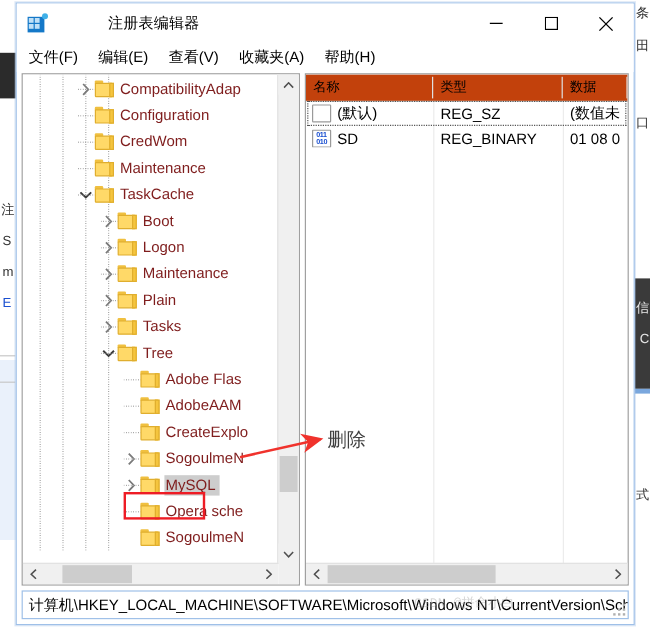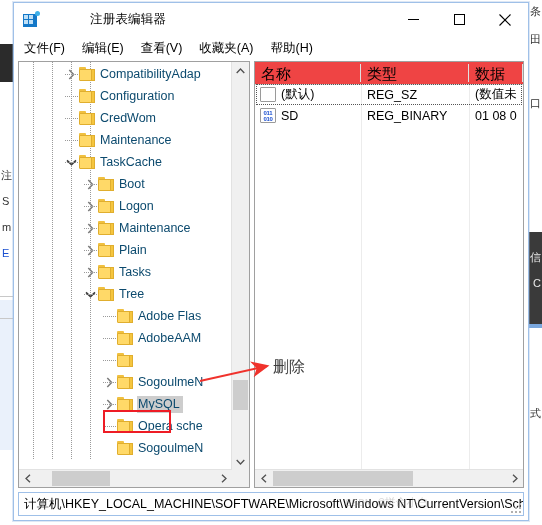--- a/index.html
+++ b/index.html
@@ -68,21 +68,21 @@
   #list-pane{flex:1;}
 
   
   #tree-scroll{
     position:absolute;left:0;top:0;right:17px;bottom:17px;overflow:hidden;
     background:#fff;
   }
   #tree-inner{position:relative;padding-top:1px;}
   .trow{
     position:relative;height:22px;display:flex;align-items:center;white-space:nowrap;
-    font-size:12.5px;color:#0c4a6e;
+    font-size:12.5px;color:#7f1d1d;
   }
   .trow.sel .tlabel{background:#cdcdcd;}
   .chev{
     width:16px;height:22px;flex:none;display:flex;align-items:center;justify-content:center;
   }
   .chev svg{display:block;}
   .folder{
     width:16px;height:14px;flex:none;position:relative;margin-right:4px;
   }
   .folder .tab{position:absolute;left:0;top:0;width:7px;height:3px;background:#f0c040;border-radius:1px 1px 0 0;}
@@ -105,22 +105,22 @@
   .vsb .arrow.up{top:0;} .vsb .arrow.dn{bottom:0;}
   .vsb .thumb{position:absolute;left:1px;width:15px;background:#cdcdcd;}
   .hsb{position:absolute;left:0;right:17px;bottom:0;height:17px;background:#f0f0f0;border-top:1px solid #e2e2e2;}
   .hsb .arrow{position:absolute;top:0;width:17px;height:17px;display:flex;align-items:center;justify-content:center;}
   .hsb .arrow.lt{left:0;} .hsb .arrow.rt{right:0;}
   .hsb .thumb{position:absolute;top:1px;height:15px;background:#cdcdcd;}
   .corner{position:absolute;right:0;bottom:0;width:17px;height:17px;background:#f0f0f0;}
 
   
   #list-head{
-    position:absolute;left:0;top:0;right:0;height:22px;background:#ef4444;
-    border-bottom:1px solid #d8d8d8;display:flex;font-size:15px;color:#000;
+    position:absolute;left:0;top:0;right:0;height:22px;background:#c2410c;
+    border-bottom:1px solid #d8d8d8;display:flex;font-size:11px;color:#000;
   }
   .hcell{position:relative;padding:3px 0 0 6px;box-sizing:border-box;height:22px;}
   .hcell:after{content:"";position:absolute;right:0;top:2px;bottom:2px;width:1px;background:#e0e0e0;}
   #list-body{position:absolute;left:0;top:22px;right:0;bottom:17px;overflow:hidden;}
   .lrow{height:21px;display:flex;align-items:center;font-size:12.5px;color:#000;position:relative;}
   .lrow.focus:before{
     content:"";position:absolute;left:1px;right:1px;top:0;bottom:0;
     border:1px dotted #555;box-sizing:border-box;
   }
   .lcell{box-sizing:border-box;padding-left:6px;white-space:nowrap;overflow:hidden;}
@@ -408,20 +408,21 @@
             </div>
             <div class="trow">
               <div class="conn" style="left: 84px; width: 14px;"></div>
               <div style="width: 82px; flex: 0 0 auto;"></div>
               <div class="chev"></div>
               <div class="folder">
                 <div class="tab"></div>
                 <div class="body"></div>
                 <div class="fold"></div>
               </div>
+              <span class="tlabel">CreateExplo</span>
             </div>
             <div class="trow">
               <div class="conn" style="left: 84px; width: 14px;"></div>
               <div style="width: 82px; flex: 0 0 auto;"></div>
               <div class="chev">
                 <svg width="7" height="11" viewBox="0 0 7 11">
                   <path d="M1.3 1 L5.6 5.5 L1.3 10" fill="none" stroke="#7a7a7a" stroke-width="1.5"></path>
                 </svg>
               </div>
               <div class="folder">

